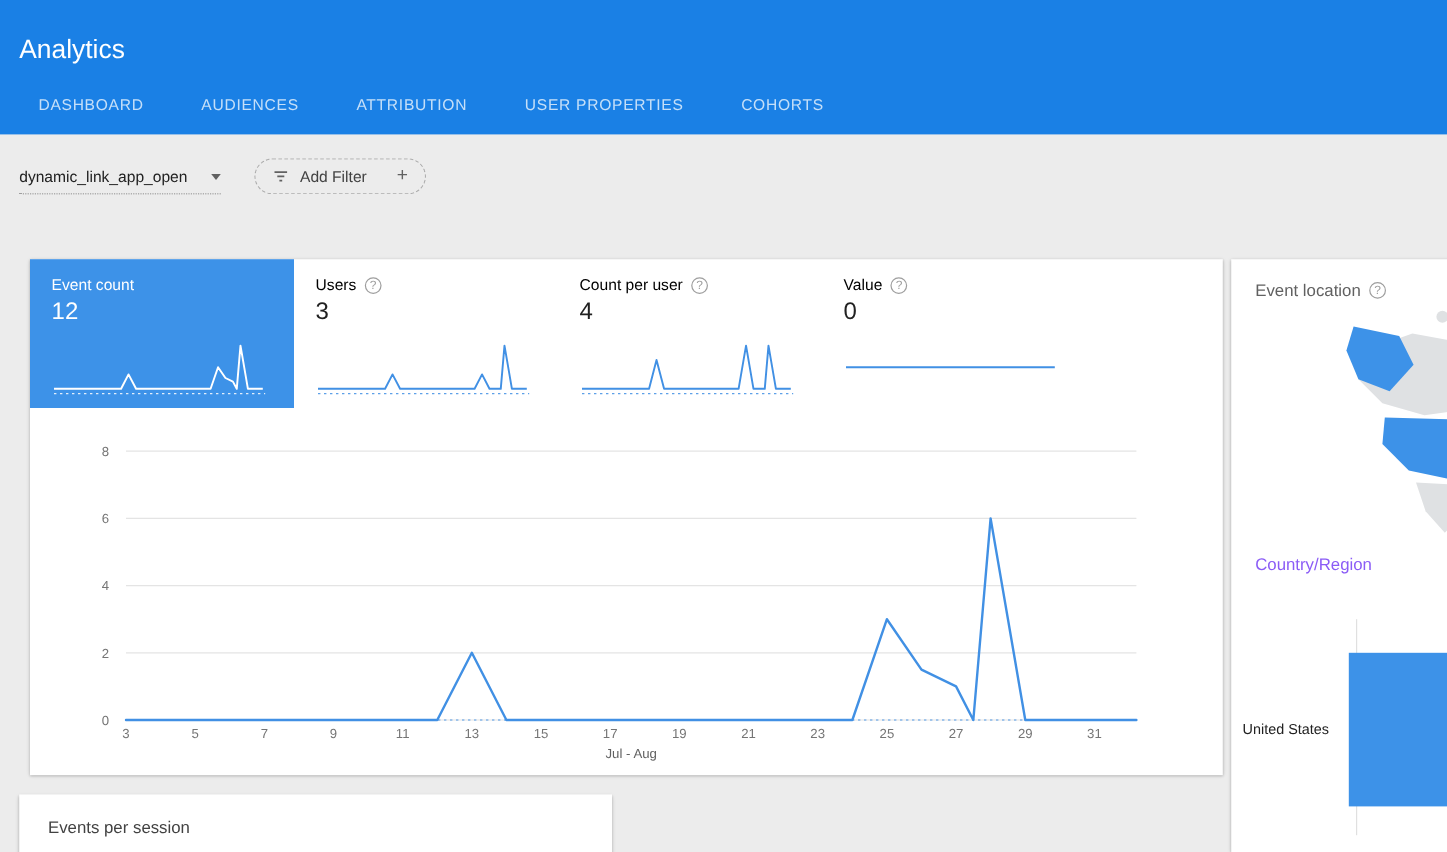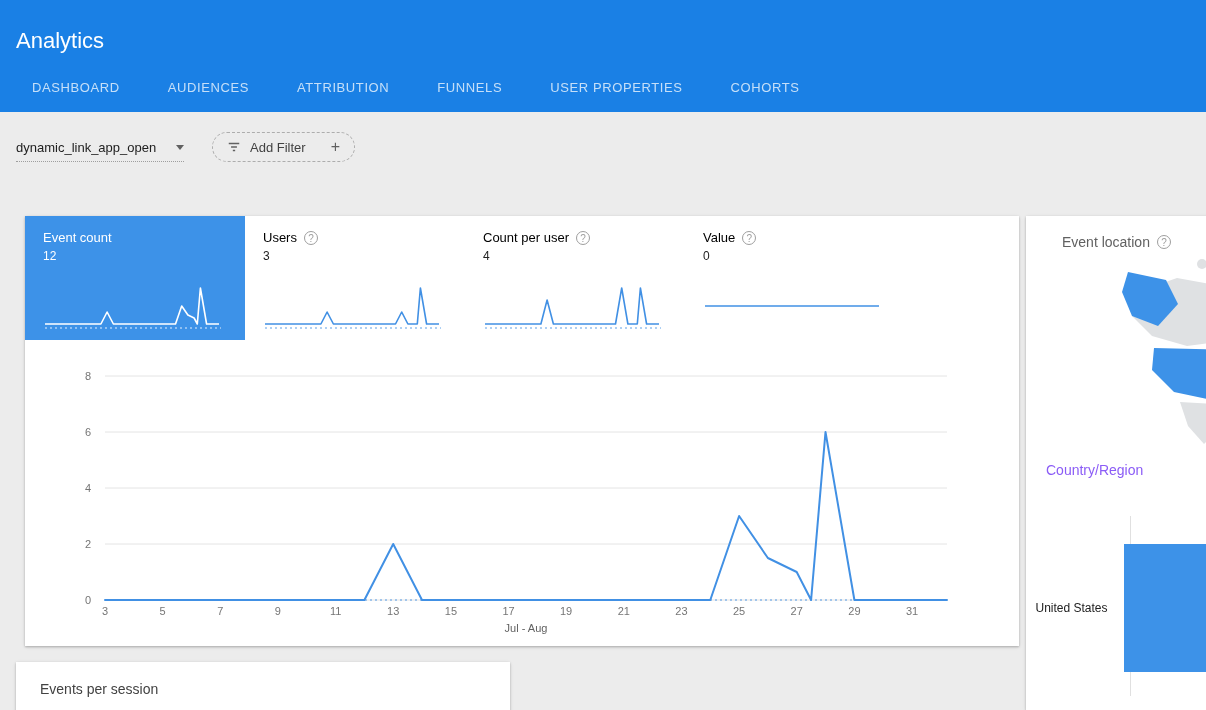--- a/index.html
+++ b/index.html
@@ -65,21 +65,21 @@
   #session-card { left:16px; top:662px; width:494px; height:60px; }
 
   
   .tiles-row { position:absolute; left:0; top:0; display:flex; height:124px; }
   .tile {
     width:220px; height:124px; padding:14px 18px 8px 18px;
     display:flex; flex-direction:column; cursor:pointer;
   }
   .tile-head { display:flex; align-items:center; }
   .tile-label { font-size:13px; color:#000000; }
-  .tile-value { font-size:12px; color:#212121; margin-top:4px; }
+  .tile-value { font-size:20px; color:#212121; margin-top:4px; }
   .tile.selected { background:var(--tile-blue); }
   .tile.selected .tile-label, .tile.selected .tile-value { color:#ffffff; }
   .spark { margin-top:auto; width:182px; height:52px; }
   .help-icon {
     width:14px; height:14px; border:1px solid #9e9e9e; border-radius:50%;
     color:#9e9e9e; font-size:10px; line-height:13px; text-align:center;
     margin-left:7px; flex:0 0 auto; cursor:pointer;
   }
 
   
@@ -87,21 +87,21 @@
   .y-axis-label {
     position:absolute; left:34px; top:550px;
     transform:rotate(-90deg); transform-origin:0 0;
     font-size:11px; color:#616161; white-space:nowrap;
   }
 
   
   .loc-title-row {
     position:absolute; left:20px; top:18px; display:flex; align-items:center;
   }
-  .loc-title { font-size:14px; color:#616161;margin-left:16px; }
+  .loc-title { font-size:14px; color:#616161; }
   #map-svg { position:absolute; left:56px; top:34px; }
   .geo-header {
     position:absolute; left:20px; top:246px; font-size:14px; color:#8b5cf6;
   }
   .geo-axis {
     position:absolute; left:104px; top:300px; width:1px; height:180px;
     background:#e0e0e0;
   }
   .geo-rows { position:absolute; left:0; top:328px; right:0; }
   .geo-row { display:flex; align-items:center; height:128px; }
@@ -116,21 +116,20 @@
 </style>
 </head>
 <body>
 
 <div class="app-header">
   <div class="app-title">Analytics</div>
   <div class="tab-bar">
       <div class="tab">DASHBOARD</div>
       <div class="tab">AUDIENCES</div>
       <div class="tab">ATTRIBUTION</div>
-      <div class="tab">FUNNELS</div>
       <div class="tab">USER PROPERTIES</div>
       <div class="tab">COHORTS</div>
     </div>
 </div>
 
 <div class="event-select">
   <span>dynamic_link_app_open</span>
   <span class="caret-down"></span>
 </div>
 

